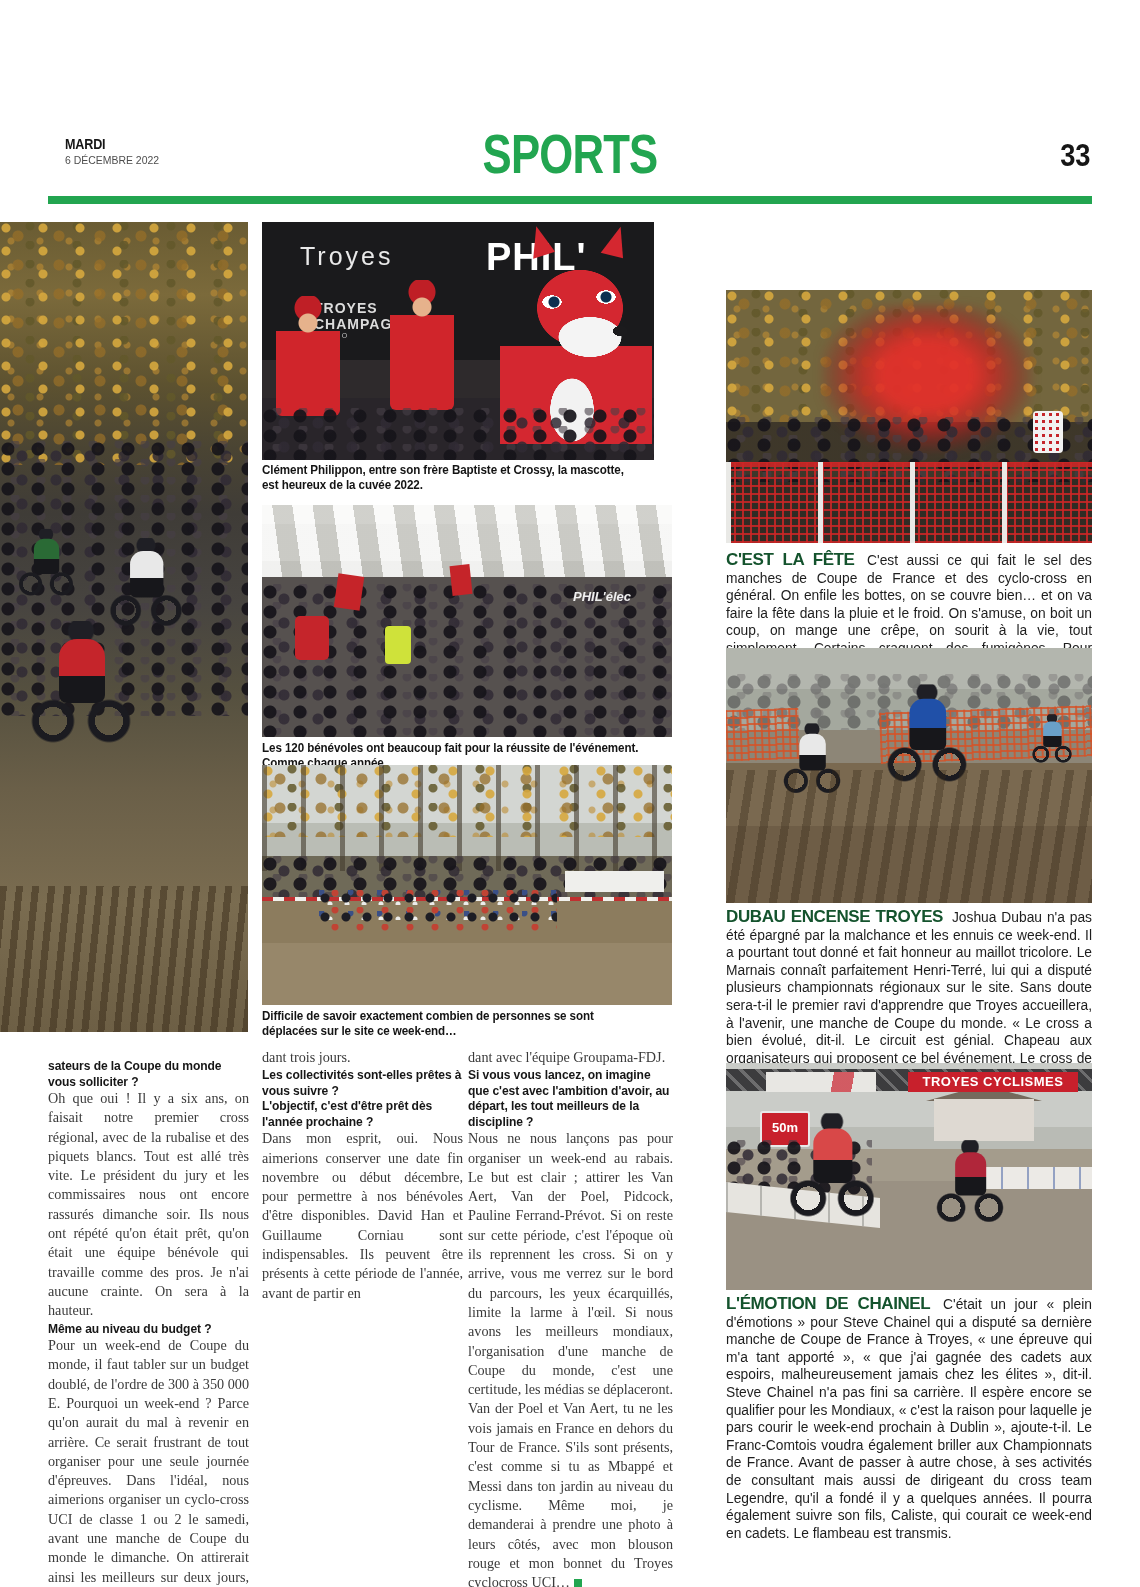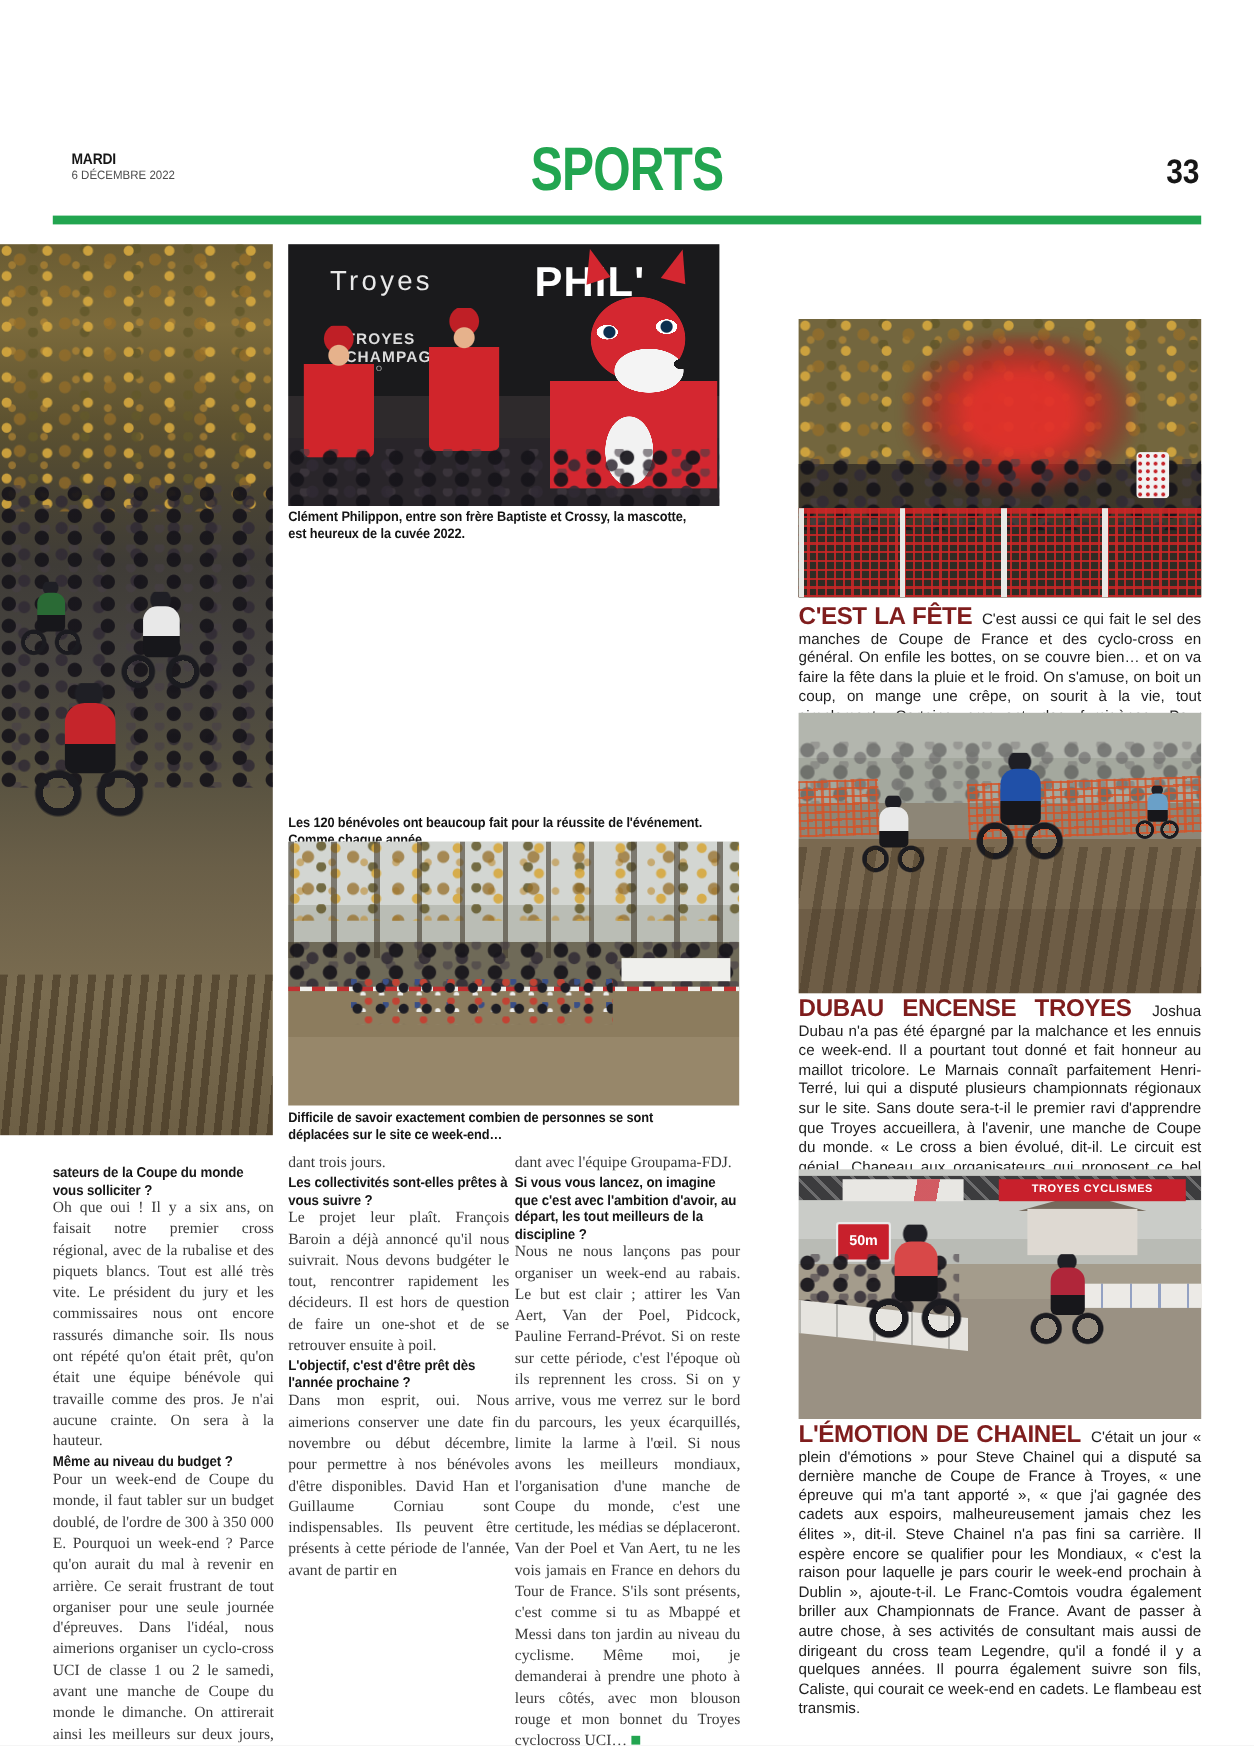--- a/index.html
+++ b/index.html
@@ -127,21 +127,21 @@
   #photo-mud .streaks{left:0;bottom:0;width:100%;height:52%;
     background:repeating-linear-gradient(99deg, rgba(52,39,22,.35) 0 8px, transparent 8px 21px);}
   #photo-mud .net{top:24%;height:20%;transform:rotate(-2deg);}
 
   
   #photo-finish{left:726px;top:1063px;width:366px;height:227px;
     background:linear-gradient(#caccc8 0 28%,#b9bbb5 28% 38%,#a49c8c 38% 52%,#9a9183 52% 100%);}
   #truss{left:0;top:6px;width:100%;height:22px;background-color:#3c3c3e;
     background-image:repeating-linear-gradient(45deg, rgba(255,255,255,.25) 0 3px, transparent 3px 12px);}
   #finish-banner{right:14px;top:9px;width:170px;height:20px;background:#c8202c;color:#fff;
-    font-weight:bold;font-size:10px;letter-spacing:.5px;text-align:center;line-height:20px;}
+    font-weight:bold;font-size:13px;letter-spacing:.5px;text-align:center;line-height:20px;}
   #finish-banner-left{left:40px;top:9px;width:110px;height:20px;background:#e8e7e3;
     background-image:linear-gradient(100deg, transparent 0 60%, rgba(200,32,44,.7) 60% 78%, transparent 78%);}
   #house{right:58px;top:36px;width:100px;height:42px;background:#ded9d2;}
   #roof{right:50px;top:22px;width:0;height:0;border-left:58px solid transparent;
     border-right:58px solid transparent;border-bottom:16px solid #756a5d;}
   #sign-50m{left:34px;top:48px;width:46px;height:32px;background:#c8202c;border:2px solid #e9e9e9;
     border-radius:3px;color:#fff;font-weight:bold;font-size:13px;text-align:center;line-height:30px;}
   #photo-finish .barrier-boards{left:0;top:56%;width:42%;height:30px;background:#e6e4df;
     background-image:repeating-linear-gradient(90deg, rgba(150,150,145,.6) 0 2px, transparent 2px 34px);
     transform:skewY(6deg);}
@@ -151,21 +151,21 @@
   
   .caption{position:absolute;font-weight:bold;font-size:12.5px;color:#141414;line-height:15px;
     width:107%;transform:scaleX(.93);transform-origin:0 0;letter-spacing:-.1px;}
 
   
   #en-images-head{left:726px;top:224px;width:366px;border-top:4px solid #22a550;padding-top:8px;}
   #en-images-title{display:flex;align-items:center;gap:8px;color:#22a550;font-weight:bold;
     font-size:34px;letter-spacing:-.5px;transform:scaleX(.88);transform-origin:0 0;}
   .news-item{position:absolute;width:366px;font-size:13.8px;line-height:17.6px;color:#1d1d1d;
     text-align:justify;}
-  .news-item .item-title{color:#7f1d1d;font-weight:bold;font-size:22px;letter-spacing:-.4px;
+  .news-item .item-title{color:#14532d;font-weight:bold;font-size:17px;letter-spacing:-.4px;
     padding-right:4px;}
 
   
   .col{position:absolute;top:1048px;width:201px;font-family:"Liberation Serif",serif;
     font-size:14.2px;line-height:19.3px;color:#3a3a3a;text-align:justify;}
   .col p{margin:0 0 0 0;}
   .q{font-family:"Liberation Sans",sans-serif;font-weight:bold;font-size:13px;line-height:15.5px;
     color:#161616;text-align:left;margin:15px 0 3px;width:107%;
     transform:scaleX(.93);transform-origin:0 0;letter-spacing:-.1px;}
   .q.first{margin-top:10px;}
@@ -204,20 +204,29 @@
       <div class="sign-metro">MÉTRO</div>
     </div>
     <div class="layer sign-phil" style="left:224px;top:14px;">PHIL'</div>
     <div class="layer red-figure" style="left:14px;top:74px;width:64px;height:120px;"></div>
     <div class="layer red-figure" style="left:128px;top:58px;width:64px;height:130px;"></div>
     <div class="layer" id="mascot"></div>
     <div class="layer heads" style="left:0;bottom:0;width:100%;height:22%;"></div>
   </div>
   <div class="caption" style="left:262px;top:463px;max-width:392px;">Clément Philippon, entre son frère Baptiste et Crossy, la mascotte, est heureux de la cuvée 2022.</div>
 
+  <div class="ph" id="photo-canopy">
+    <div class="layer folds"></div>
+    <div class="layer heads" style="left:0;top:34%;width:100%;height:66%;"></div>
+    <div class="layer flag" style="left:18%;top:30%;width:26px;height:34px;transform:rotate(8deg);"></div>
+    <div class="layer flag" style="left:46%;top:26%;width:20px;height:30px;transform:rotate(-6deg);"></div>
+    <div class="layer jacket-red" style="left:8%;top:48%;width:34px;height:44px;"></div>
+    <div class="layer vest" style="left:30%;top:52%;width:26px;height:38px;"></div>
+    <div class="layer" style="right:10%;top:36%;color:#efefef;font-weight:bold;font-size:13px;font-style:italic;">PHIL'élec</div>
+  </div>
   <div class="caption" style="left:262px;top:741px;max-width:410px;">Les 120 bénévoles ont beaucoup fait pour la réussite de l'événement. Comme chaque année.</div>
 
   <div class="ph" id="photo-start">
     <div class="layer foliage" style="left:0;top:0;width:100%;height:30%;"></div>
     <div class="layer trunks"></div>
     <div class="layer heads" style="left:0;top:38%;width:100%;height:17%;"></div>
     <div class="layer tape"></div>
     <div class="layer" id="peloton"></div>
     <div class="layer" style="right:2%;top:44%;width:24%;height:9%;background:#efefec;"></div>
   </div>
@@ -276,21 +285,20 @@
   <div class="col" style="left:48px;">
     <p class="q first">sateurs de la Coupe du monde vous solliciter ?</p>
     <p>Oh que oui ! Il y a six ans, on faisait notre premier cross régional, avec de la rubalise et des piquets blancs. Tout est allé très vite. Le président du jury et les commissaires nous ont encore rassurés dimanche soir. Ils nous ont répété qu'on était prêt, qu'on était une équipe bénévole qui travaille comme des pros. Je n'ai aucune crainte. On sera à la hauteur.</p>
     <p class="q">Même au niveau du budget ?</p>
     <p>Pour un week-end de Coupe du monde, il faut tabler sur un budget doublé, de l'ordre de 300 à 350 000 E. Pourquoi un week-end ? Parce qu'on aurait du mal à revenir en arrière. Ce serait frustrant de tout organiser pour une seule journée d'épreuves. Dans l'idéal, nous aimerions organiser un cyclo-cross UCI de classe 1 ou 2 le samedi, avant une manche de Coupe du monde le dimanche. On attirerait ainsi les meilleurs sur deux jours, qui arriveraient dès le vendredi. Cela ferait vivre l'économie du territoire pen-</p>
   </div>
 
   <div class="col" style="left:262px;">
     <p>dant trois jours.</p>
     <p class="q">Les collectivités sont-elles prêtes à vous suivre ?</p>
-    <p>Le projet leur plaît. François Baroin a déjà annoncé qu'il nous suivrait. Nous devons budgéter le tout, rencontrer rapidement les décideurs. Il est hors de question de faire un one-shot et de se retrouver ensuite à poil.</p>
     <p class="q">L'objectif, c'est d'être prêt dès l'année prochaine ?</p>
     <p>Dans mon esprit, oui. Nous aimerions conserver une date fin novembre ou début décembre, pour permettre à nos bénévoles d'être disponibles. David Han et Guillaume Corniau sont indispensables. Ils peuvent être présents à cette période de l'année, avant de partir en</p>
   </div>
 
   <div class="col" style="left:468px;width:205px;">
     <p>dant avec l'équipe Groupama-FDJ.</p>
     <p class="q">Si vous vous lancez, on imagine que c'est avec l'ambition d'avoir, au départ, les tout meilleurs de la discipline ?</p>
     <p><span>Nous ne nous lançons pas pour organiser un week-end au rabais. Le but est clair ; attirer les Van Aert, Van der Poel, Pidcock, Pauline Ferrand-Prévot. Si on reste sur cette période, c'est l'époque où ils reprennent les cross. Si on y arrive, vous me verrez sur le bord du parcours, les yeux écarquillés, limite la larme à l'œil. Si nous avons les meilleurs mondiaux, l'organisation d'une manche de Coupe du monde, c'est une certitude, les médias se déplaceront. Van der Poel et Van Aert, tu ne les vois jamais en France en dehors du Tour de France. S'ils sont présents, c'est comme si tu as Mbappé et Messi dans ton jardin au niveau du cyclisme. Même moi, je demanderai à prendre une photo à leurs côtés, avec mon blouson rouge et mon bonnet du Troyes cyclocross UCI…</span><span class="endmark"></span></p>
   </div>
 

